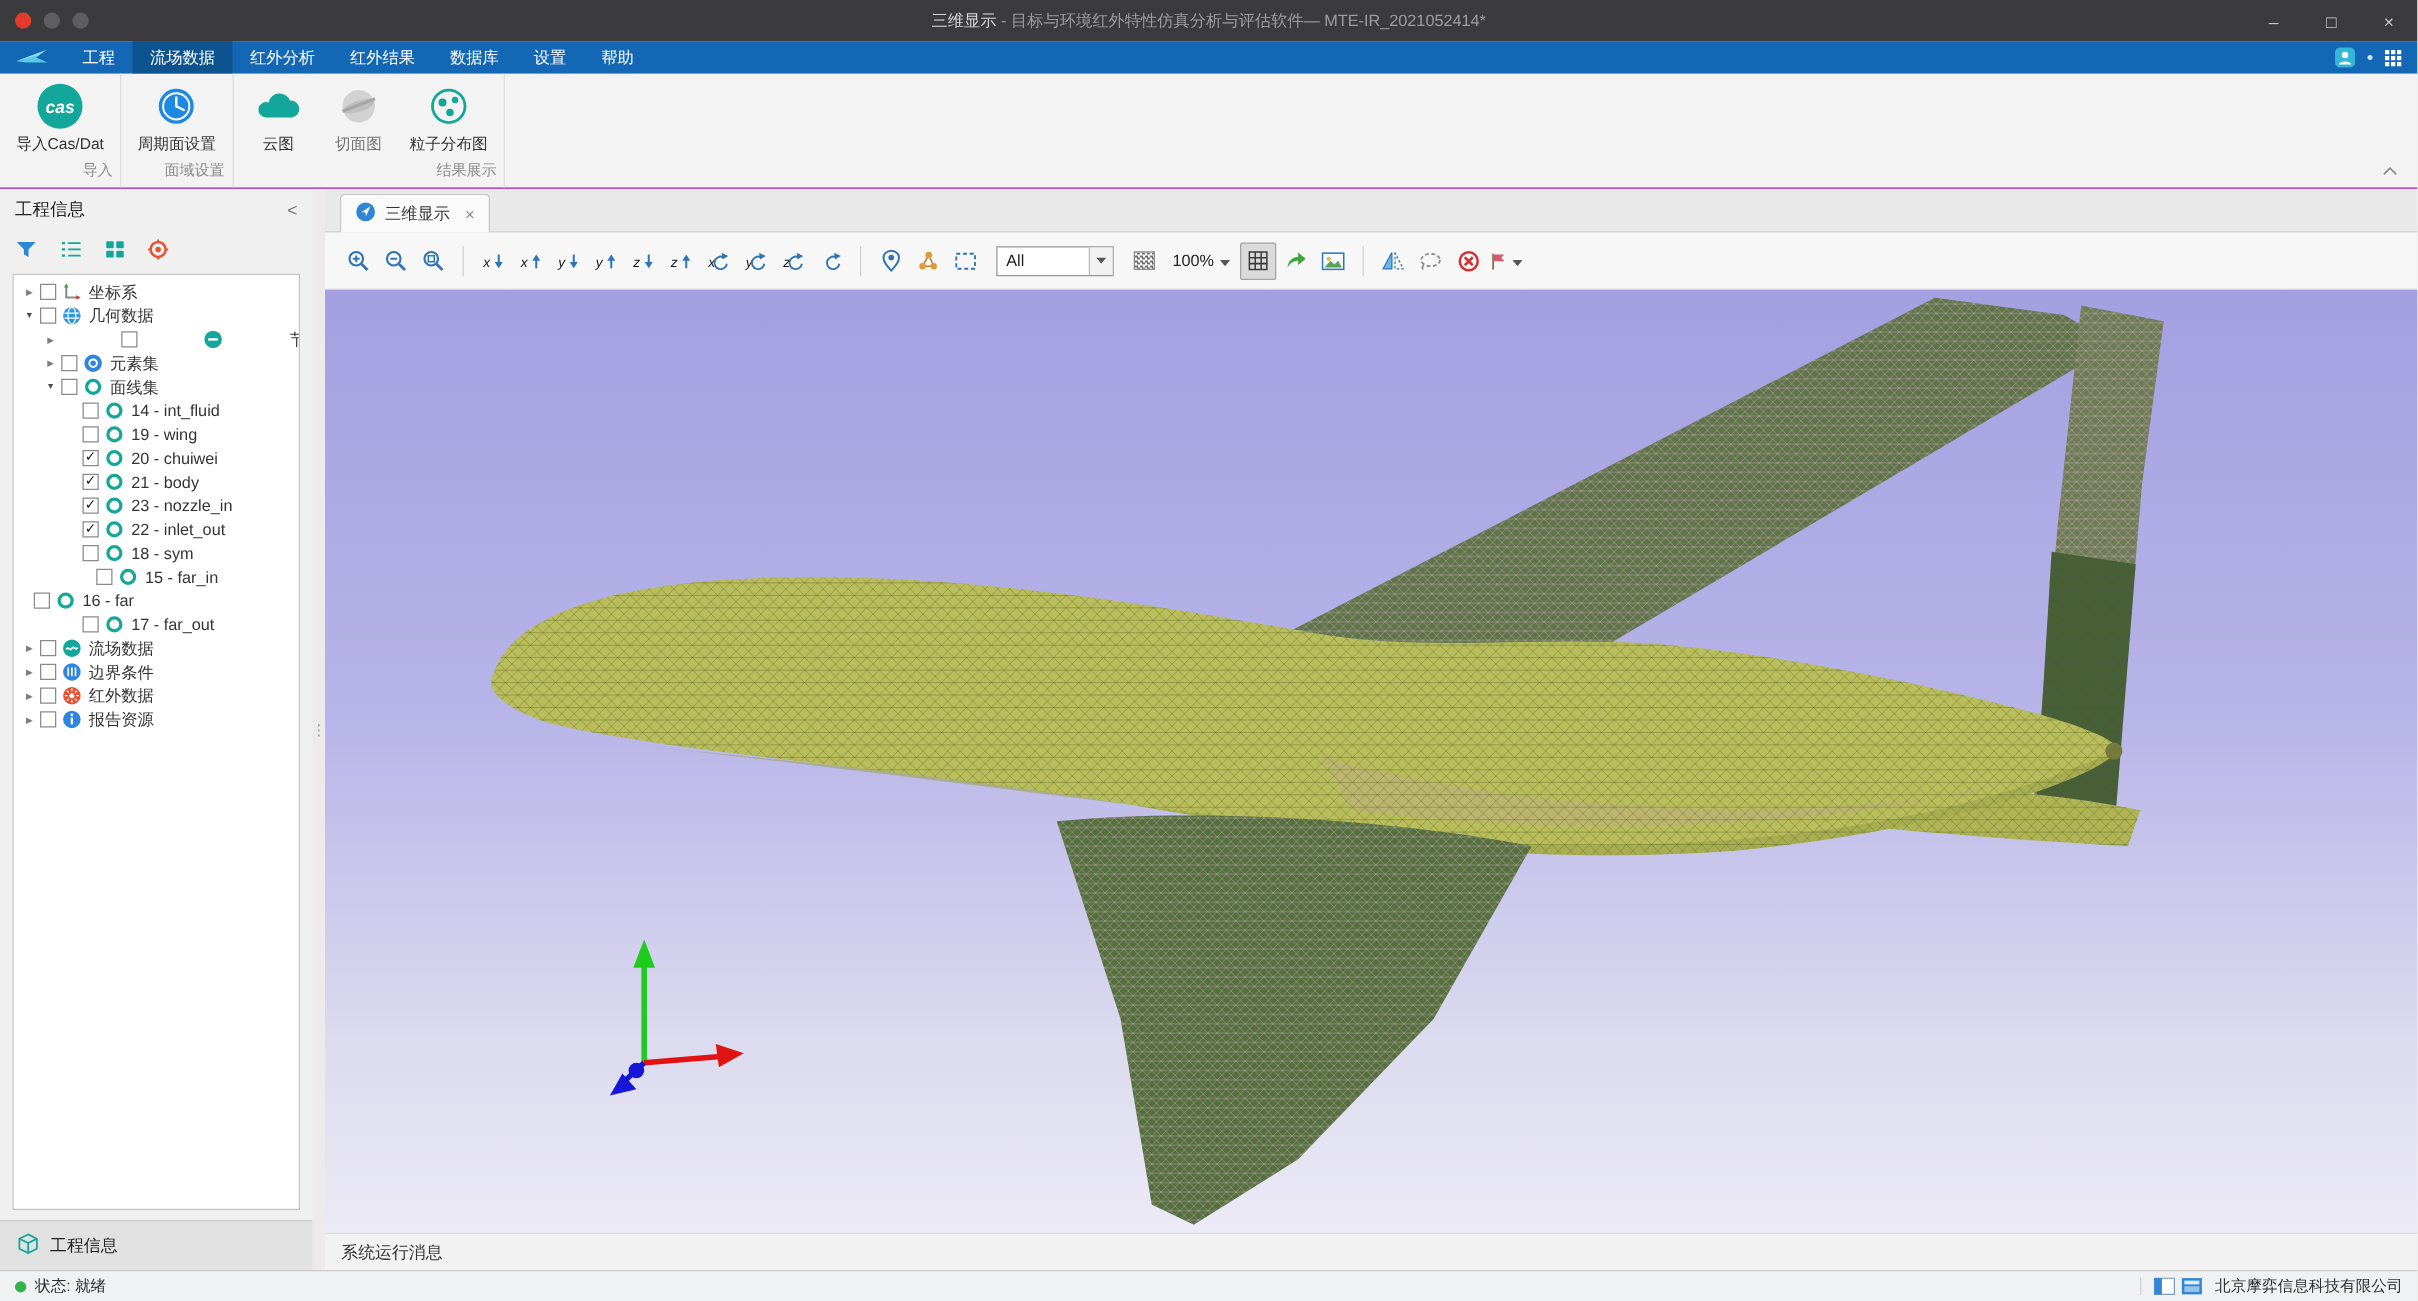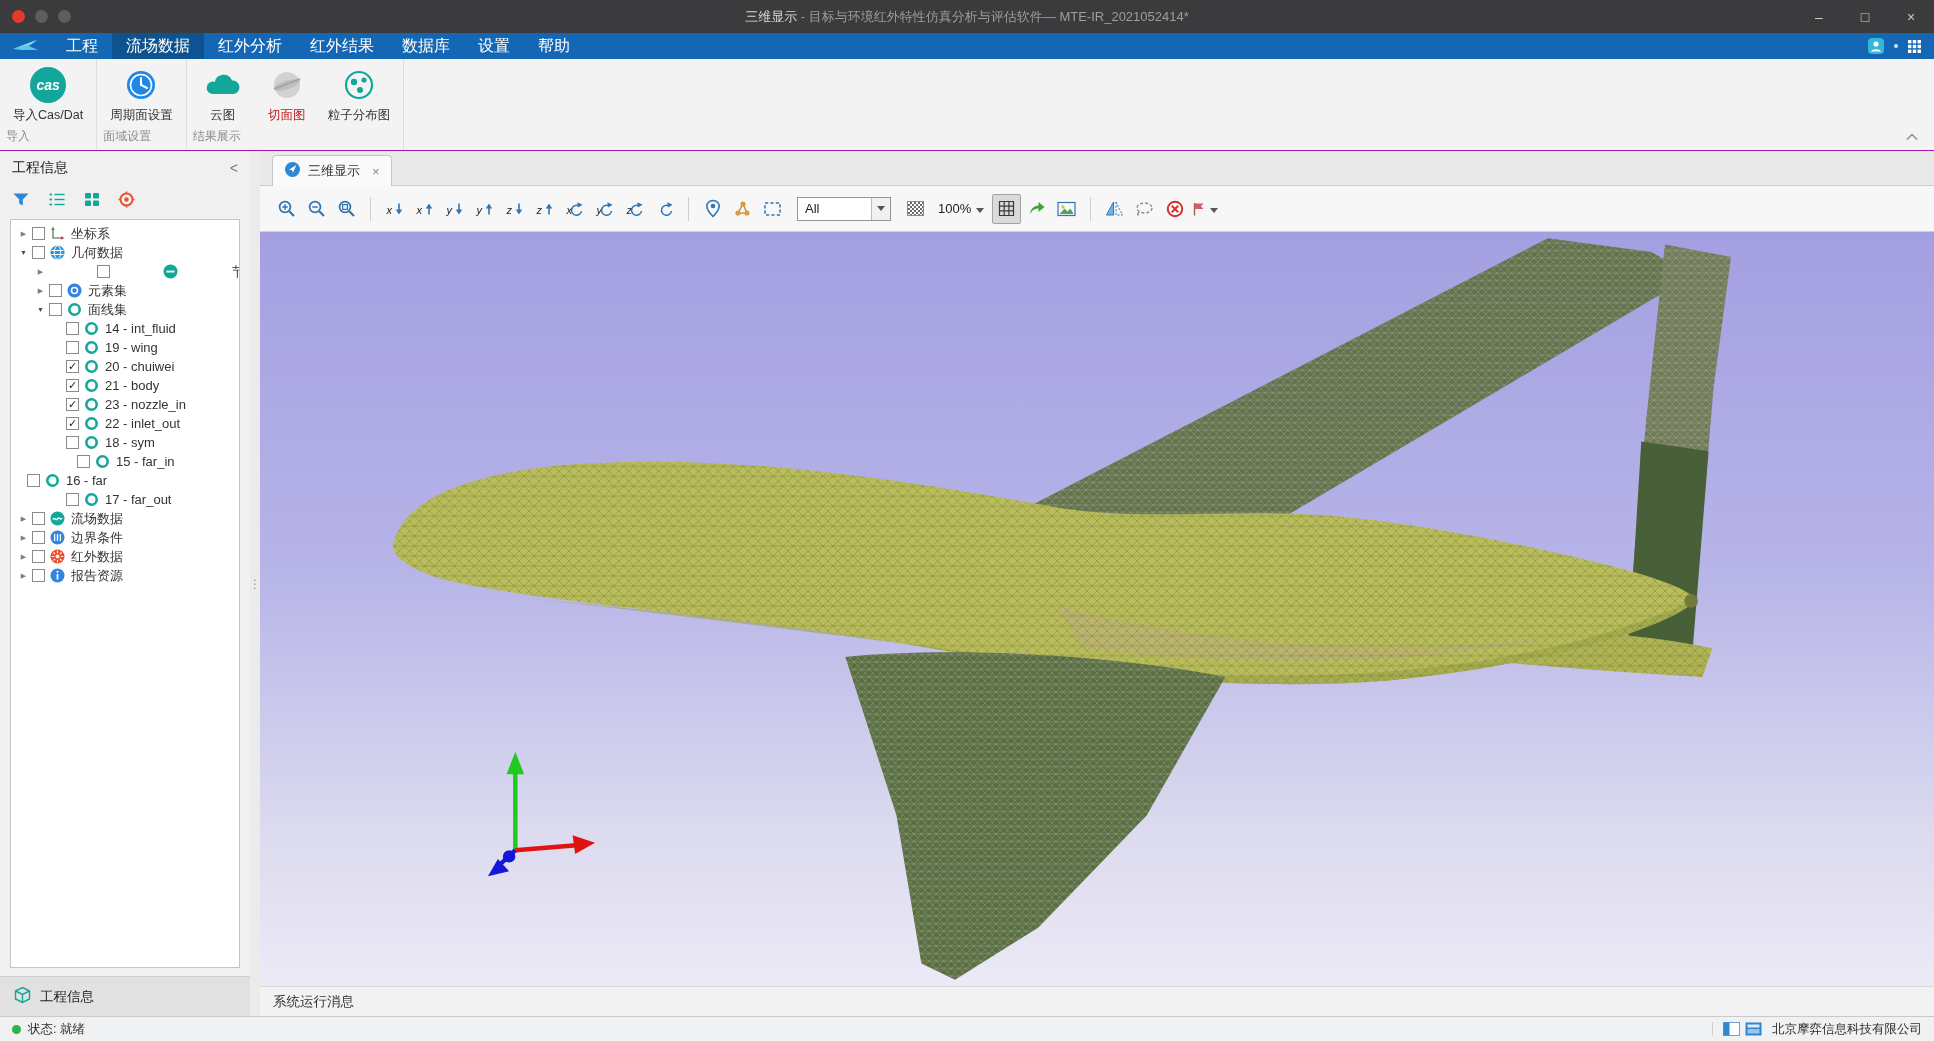--- a/index.html
+++ b/index.html
@@ -21,35 +21,35 @@
   .tb-dot{width:13px;height:13px;border-radius:50%}
   .tb-title{position:absolute;left:50%;transform:translateX(-50%);font-size:13px;color:#9d9d9d;white-space:nowrap}
   .tb-title .primary{color:#d8d8d8}
   .tb-controls{margin-left:auto;display:flex}
   .tb-btn{width:46px;height:33px;display:flex;align-items:center;justify-content:center;color:#c9c9c9;font-size:14px;cursor:default}
 
   
   .menubar{height:26px;flex:0 0 26px;background:var(--menu-blue);display:flex;align-items:stretch;color:#fff}
   .menu-logo{width:52px;display:flex;align-items:center;justify-content:center}
   .menu-items{display:flex}
-  .menu-item{padding:0 14px;line-height:26px;font-size:16px}
+  .menu-item{padding:0 14px;line-height:26px;font-size:13px}
   .menu-item.active{background:var(--menu-blue-active)}
   .menu-right{margin-left:auto;display:flex;align-items:center;gap:9px;margin-right:12px}
   .mr-icon{display:flex;align-items:center}
 
   
   .ribbon{height:92px;flex:0 0 92px;background:#f3f3f3;border-bottom:1px solid #a21caf;display:flex;position:relative}
   .ribbon-groups{display:flex}
   .ribbon-group{display:flex;flex-direction:column;border-right:1px solid #dedede;padding:0 6px}
   .rg-buttons{display:flex;flex:1;padding-top:5px;gap:4px}
   .rb-btn{min-width:60px;padding:1px 7px;display:flex;flex-direction:column;align-items:center;gap:2px;border-radius:3px}
   .rb-icon{height:40px;display:flex;align-items:center;justify-content:center}
   .rb-label{font-size:12.5px;color:#333;white-space:nowrap}
-  .rb-btn.disabled .rb-label{color:#b91c1c}
-  .rg-label{font-size:12px;color:#8b8b8b;text-align:left;padding:1px 0 5px}
+  .rb-btn.disabled .rb-label{color:#737373}
+  .rg-label{font-size:12px;color:#8b8b8b;text-align:right;padding:1px 0 5px}
   .ribbon-collapse{position:absolute;right:16px;bottom:6px}
   .cas-badge{width:36px;height:36px;border-radius:50%;background:var(--accent-teal);color:#fff;display:flex;align-items:center;justify-content:center;font-size:14px;font-style:italic;font-weight:bold}
 
   
   .workarea{flex:1;display:flex;min-height:0}
   .leftpane{width:250px;flex:0 0 250px;background:#f0f0f0;display:flex;flex-direction:column;min-height:0}
   .lp-header{height:34px;display:flex;align-items:center;padding:0 12px;font-size:14px;color:#222}
   .lp-collapse{margin-left:auto;color:#777;font-size:14px}
   .lp-tools{height:32px;display:flex;align-items:center;gap:18px;padding:0 12px}
   .lp-tool{display:flex;align-items:center}

